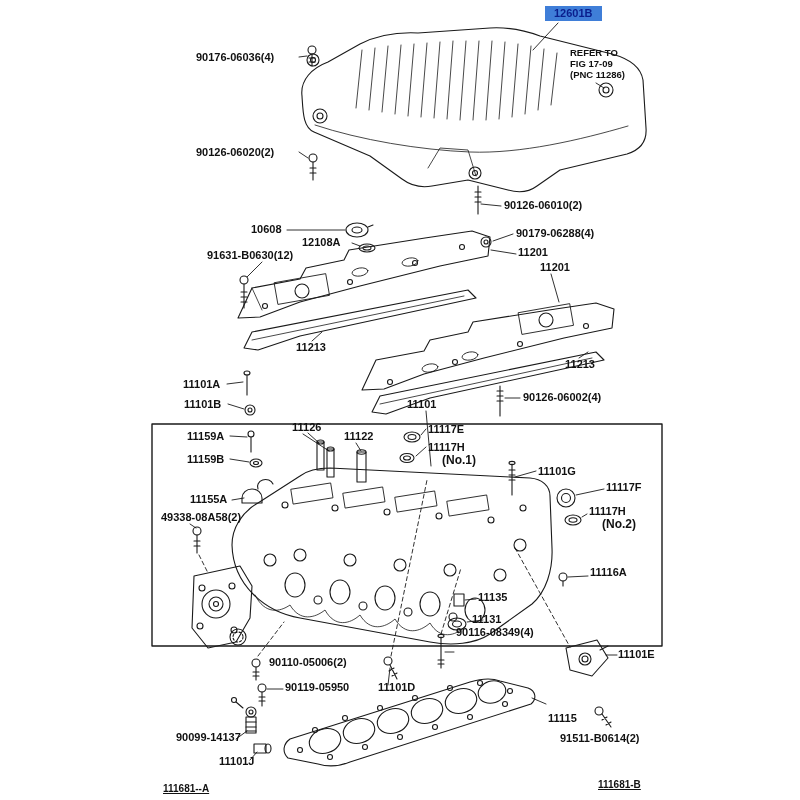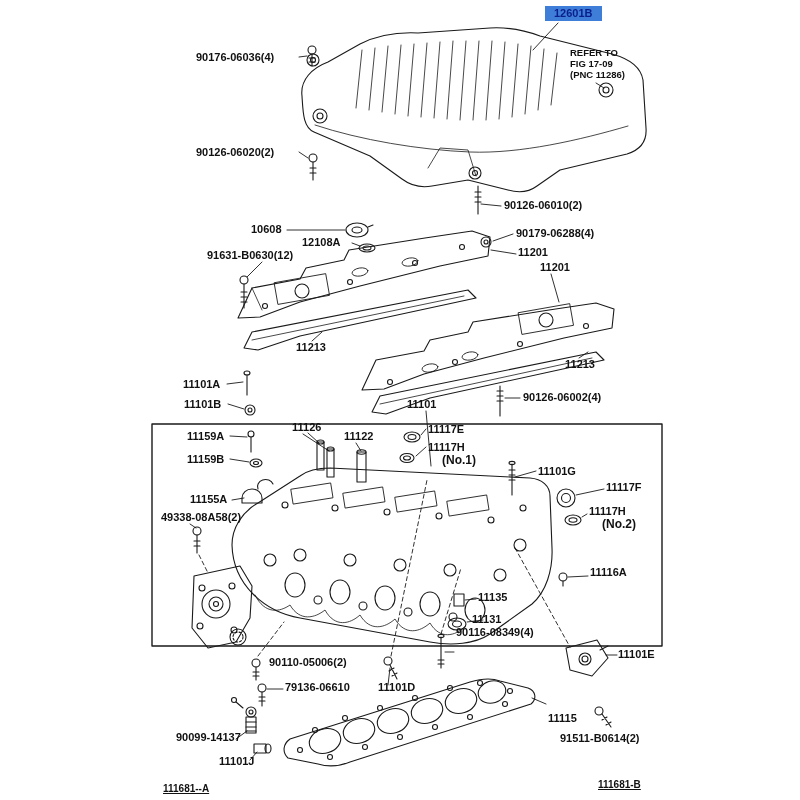--- a/index.html
+++ b/index.html
@@ -361,21 +361,21 @@
 <div class="lbl" style="left:190px;top:493px">11155A</div>
 <div class="lbl" style="left:589px;top:505px">11117H</div>
 <div class="lbl small" style="left:596px;top:519px">(No.2)</div>
 <div class="lbl" style="left:161px;top:511px">49338-08A58(2)</div>
 <div class="lbl" style="left:590px;top:566px">11116A</div>
 <div class="lbl" style="left:478px;top:591px">11135</div>
 <div class="lbl" style="left:472px;top:613px">11131</div>
 <div class="lbl" style="left:269px;top:656px">90110-05006(2)</div>
 <div class="lbl" style="left:456px;top:626px">90116-08349(4)</div>
 <div class="lbl" style="left:618px;top:648px">11101E</div>
-<div class="lbl" style="left:285px;top:681px">79136-06610</div>
+<div class="lbl" style="left:285px;top:681px">90119-05950</div>
 <div class="lbl" style="left:378px;top:681px">11101D</div>
 <div class="lbl" style="left:548px;top:712px">11115</div>
 <div class="lbl" style="left:560px;top:732px">91511-B0614(2)</div>
 <div class="lbl" style="left:176px;top:731px">90099-14137</div>
 <div class="lbl" style="left:219px;top:755px">11101J</div>
 <div class="lbl footer" style="left:163px;top:782px">111681--A</div>
 <div class="lbl footer" style="left:598px;top:778px">111681-B</div>
 
 </div>
 

